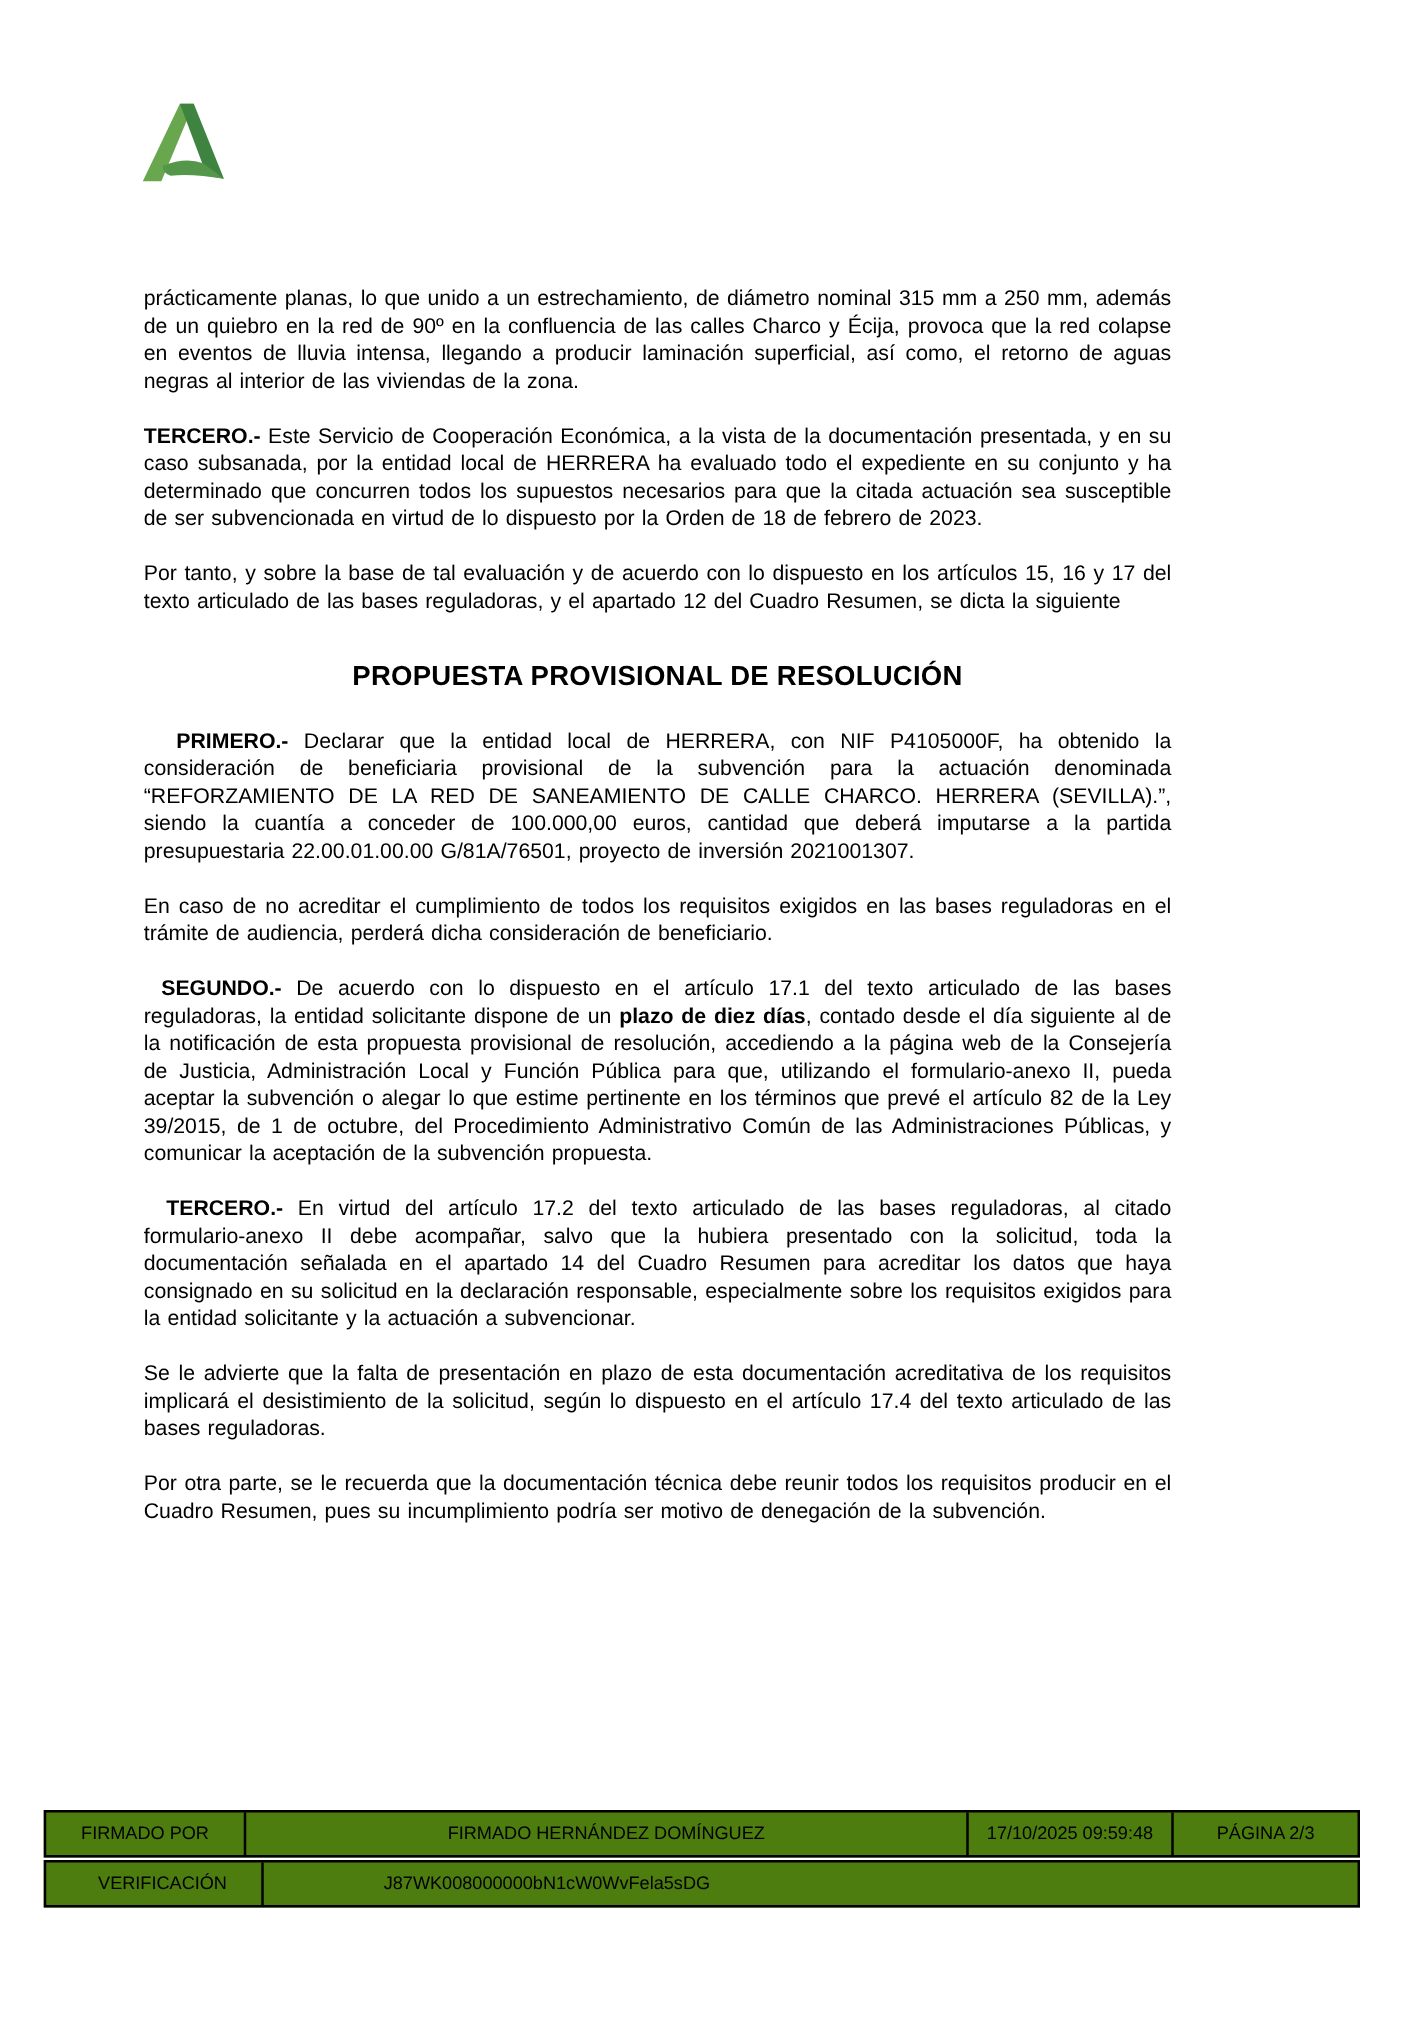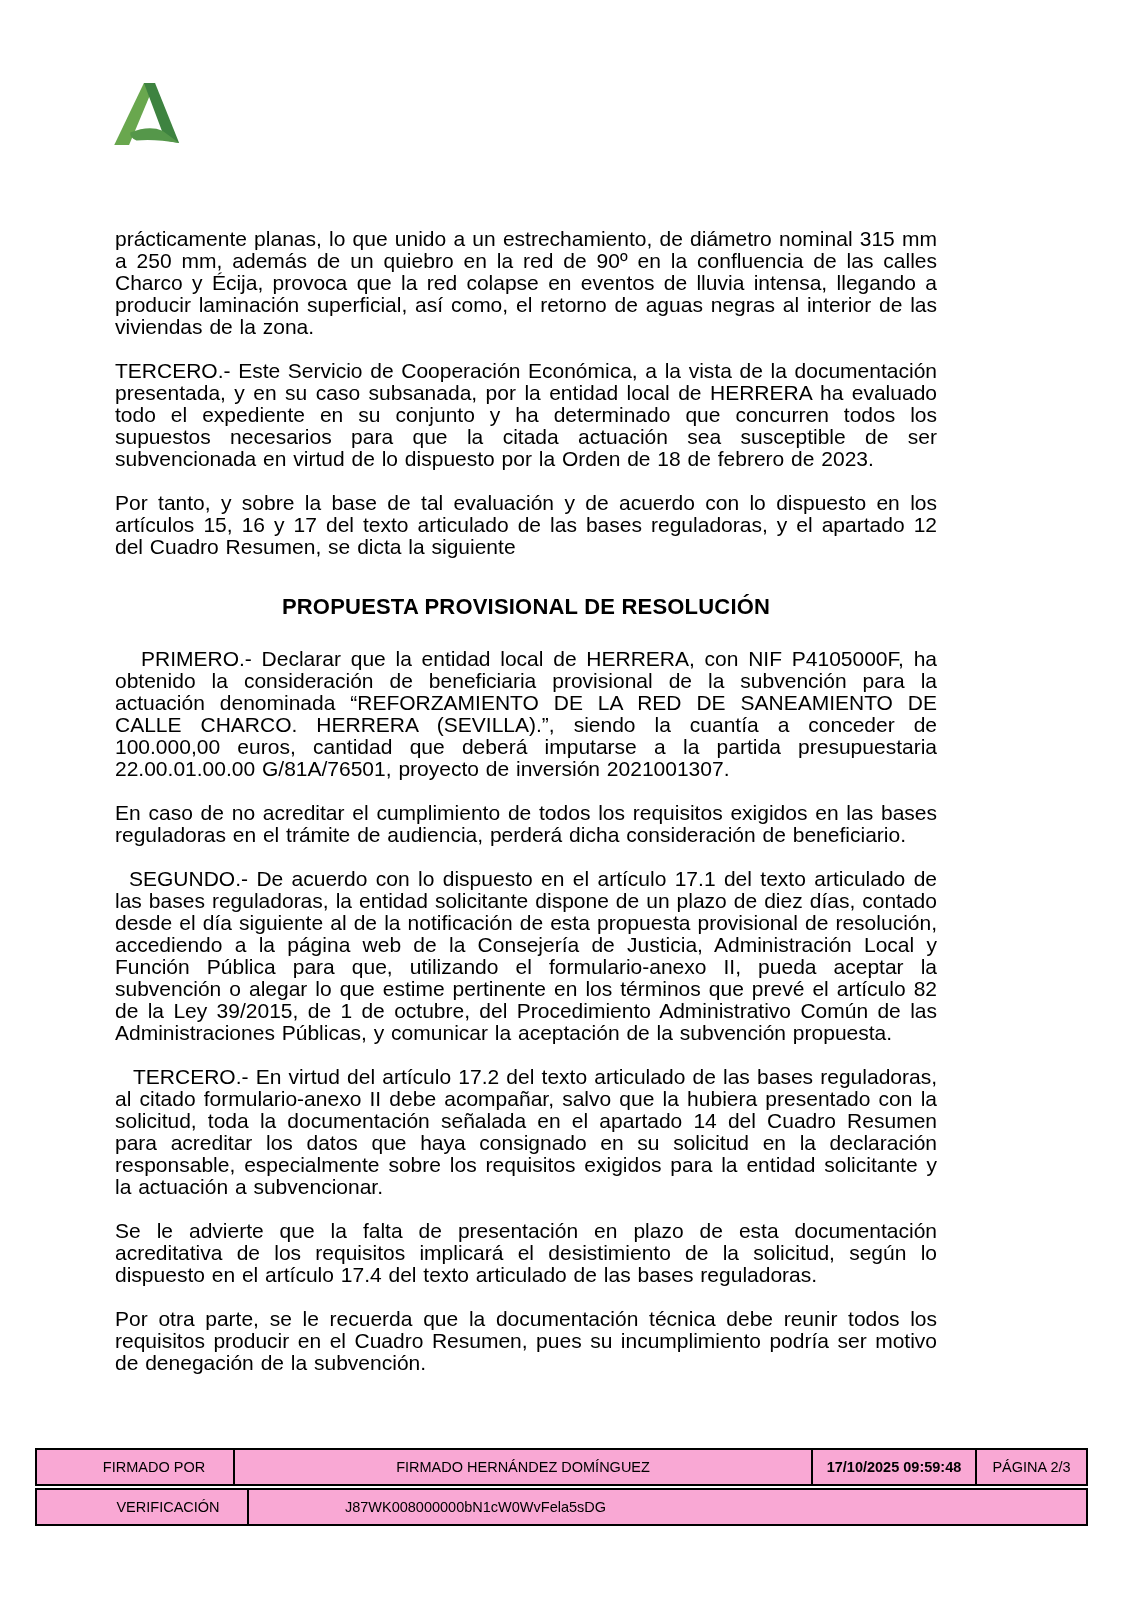--- a/index.html
+++ b/index.html
@@ -9,47 +9,47 @@
     -webkit-font-smoothing:antialiased;
   }
   .page{position:absolute;inset:0;background:#fff;}
 
   .logo{position:absolute;left:113px;top:82px;width:68px;height:64px;}
   .logo svg{display:block;width:100%;height:100%;}
 
   .doc-body{position:absolute;left:115px;top:228px;width:822px;}
   .doc-p{
     margin:0 0 22px 0;
-    font-size:21px;line-height:22px;
+    font-size:17px;line-height:22px;
     text-align:justify;text-justify:inter-word;
     word-spacing:1px;
   }
-  .doc-p .b{font-weight:normal;}
+  .doc-p .b{font-weight:bold;}
   .doc-heading{
     font-weight:bold;text-align:center;
     font-size:22px;line-height:22px;
     margin:38px 0 30px 0;
     letter-spacing:.2px;
   }
 
   .footer{
     position:absolute;left:35px;top:1448px;width:1053px;
     font-size:14.5px;line-height:1;
   }
-  .f-row{display:flex;border:2px solid #000;height:34px;background:#f9a8d4;padding-left:38px;}
+  .f-row{display:flex;border:2px solid #000;height:34px;background:#4d7c0f;}
   .f-row + .f-row{margin-top:2px;}
   .f-cell{
     display:flex;align-items:center;justify-content:center;
     border-right:2px solid #000;
     white-space:nowrap;overflow:hidden;
   }
   .f-cell:last-child{border-right:none;}
   .r1c1{width:158px;}
   .r1c2{width:576px;}
-  .r1c3{width:162px;font-weight:bold;}
+  .r1c3{width:162px;}
   .r1c4{flex:1;}
   .r2c1{width:158px;margin-left:14px;}
   .r2c2{width:413px;margin-left:20px;}
   .r2c3{flex:1;}
 </style>
 </head>
 <body>
 
 <div class="page">
 

